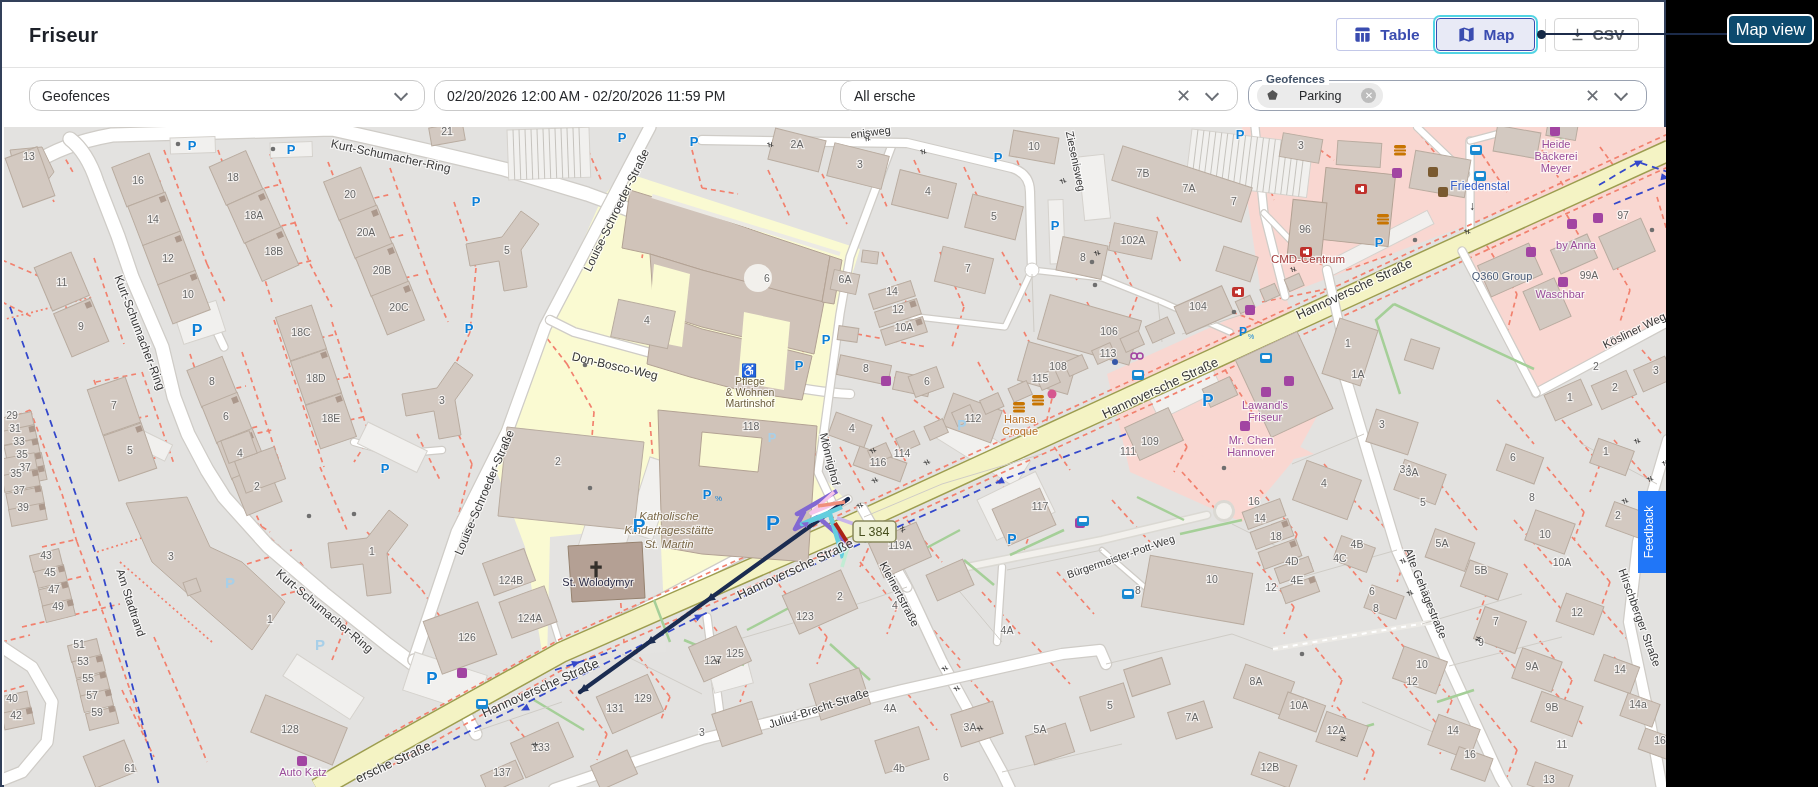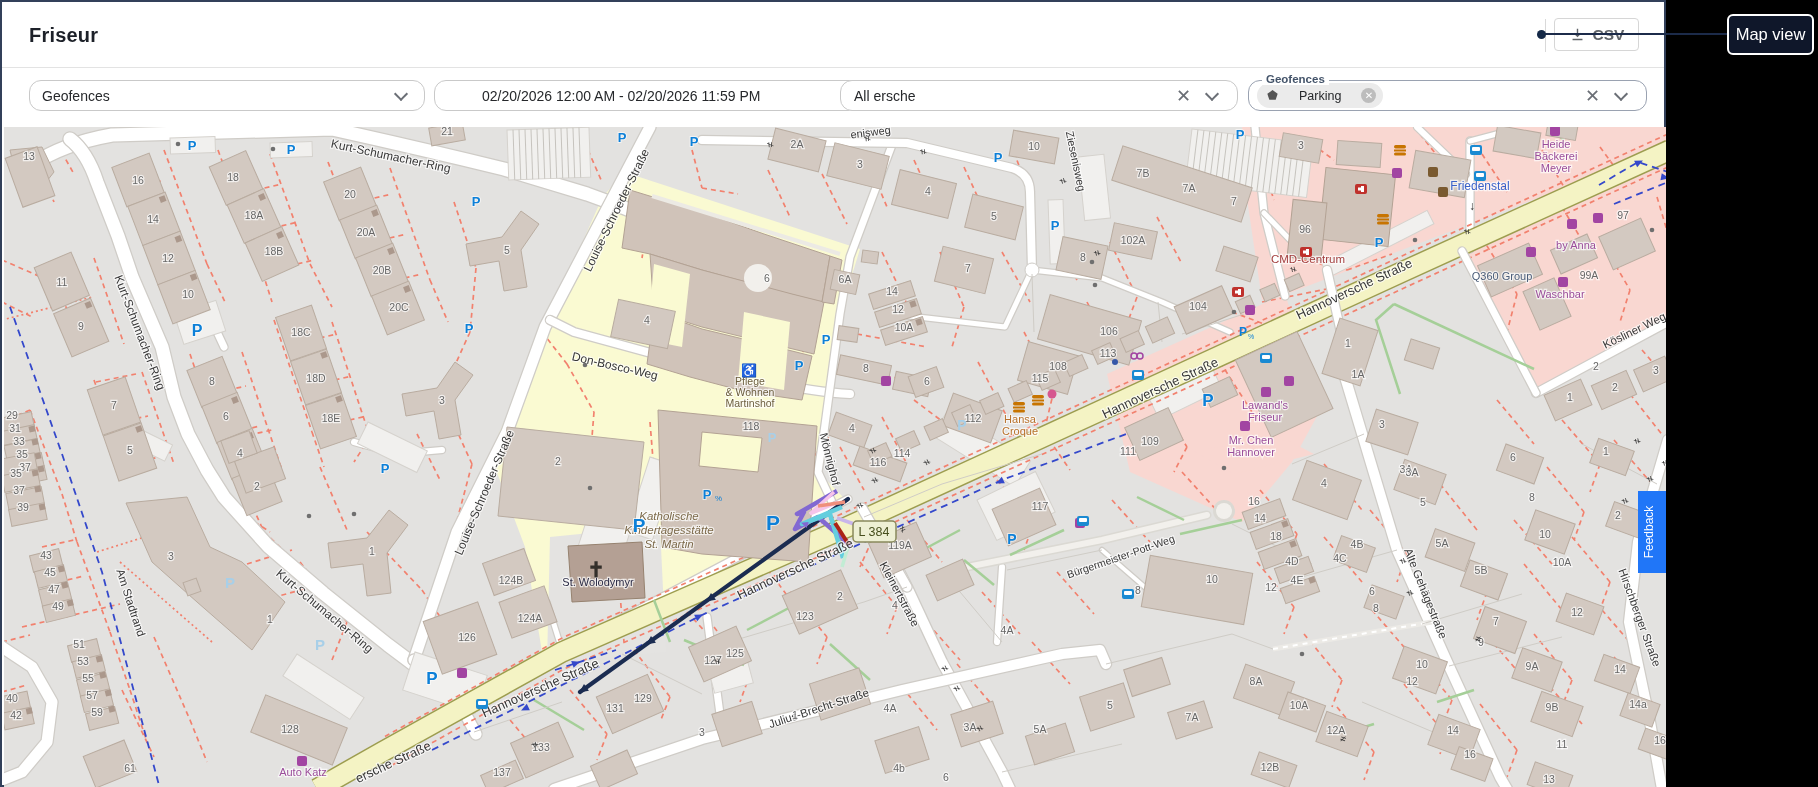--- a/index.html
+++ b/index.html
@@ -10,39 +10,47 @@
 .btn.tbl { width:100px; border-radius:4px 0 0 4px; border:1px solid #c3c8e8; border-right:none; }
 .btn.map { width:99px; background:#e8eaf6; border:1.5px solid #3a4cb0; border-radius:4px; outline:2.5px solid #52d4e4; outline-offset:1px; }
 .csv { position:absolute; top:16px; right:25px; width:85px; height:33px; border:1px solid #d6d6d6; border-radius:4px; display:flex; align-items:center; justify-content:center; color:#5f6368; font-size:15.5px; font-weight:700; background:#fff; }
 .divider { position:absolute; top:17px; right:118px; width:1px; height:33px; background:#d9d9d9; }
 .fbar { position:absolute; left:0; top:67px; width:100%; height:58px; background:#fff; }
 .sel { position:absolute; top:11px; height:31px; border:1px solid #c9c9c9; border-radius:12px; background:#fff; font-size:14px; color:#26282b; display:flex; align-items:center; }
 .chev { width:10px; height:10px; border-right:2px solid #6b6f76; border-bottom:2px solid #6b6f76; transform:rotate(45deg); margin-top:-4px; }
 .xicon { font-size:18px; color:#6b6f76; }
 .gf-label { position:absolute; left:13px; top:-8px; background:#fff; padding:0 4px; font-size:11.5px; color:#44546a; font-weight:700; }
 .chip { display:flex; align-items:center; background:#ebebeb; border-radius:13px; height:25px; padding:0 7px 0 9px; font-size:12.5px; color:#26282b; gap:20px; }
-.callout { position:absolute; left:1727px; top:14px; width:87px; height:41px; background:#0f172a; border:2px solid #fff; border-radius:6px; color:#fff; font-size:16.5px; display:flex; align-items:center; justify-content:center; }
+.callout { position:absolute; left:1727px; top:14px; width:87px; height:31px; background:#0c4a6e; border:2px solid #fff; border-radius:6px; color:#fff; font-size:16.5px; display:flex; align-items:center; justify-content:center; }
 .aline { position:absolute; left:1544px; top:33px; width:183px; height:2px; background:#1c2b4a; z-index:10; }
 .adot { position:absolute; left:1537px; top:30px; width:9px; height:9px; border-radius:50%; background:#152947; z-index:10; }
 </style></head>
 <body>
 <div class="app">
  <div class="hdr">
   <h1>Friseur</h1>
+  <div class="btns">
+   <div class="btn tbl"><svg width="19" height="19" viewBox="0 0 24 24" style="margin-right:8px">
+            <path fill="#3a4cb0" d="M3 5a2 2 0 0 1 2-2h14a2 2 0 0 1 2 2v3H3V5zm0 5h5.5v11H5a2 2 0 0 1-2-2v-9zm7.2 0h3.6v11h-3.6V10zm5.3 0H21v9a2 2 0 0 1-2 2h-3.5V10z"></path>
+          </svg>Table</div>
+   <div class="btn map"><svg width="19" height="19" viewBox="0 0 24 24" style="margin-right:8px">
+            <path fill="#3a4cb0" d="M20.5 3l-.16.03L15 5.1 9 3 3.36 4.9c-.21.07-.36.25-.36.48V20.5c0 .28.22.5.5.5l.16-.03L9 18.9l6 2.1 5.64-1.9c.21-.07.36-.25.36-.48V3.5c0-.28-.22-.5-.5-.5zM15 19l-6-2.11V5l6 2.11V19z"></path>
+          </svg>Map</div>
+  </div>
   <div class="divider"></div>
   <div class="csv"><svg width="17" height="17" viewBox="0 0 24 24" style="margin-right:7px">
           <path fill="#5f6368" d="M12 16l-5-5 1.41-1.41L11 12.17V4h2v8.17l2.59-2.58L17 11l-5 5zm-7 2h14v2H5v-2z"></path>
         </svg>CSV</div>
  </div>
  <div class="fbar">
   <div class="sel" style="left:27px; width:396px;">
         <span style="margin-left:12px;">Geofences</span>
         <div class="chev" style="position:absolute; right:18px;"></div>
       </div>
-  <div class="sel" style="left:432px; width:444px;padding-left:35px;">
+  <div class="sel" style="left:432px; width:444px;">
         <span style="margin-left:12px;">02/20/2026 12:00 AM - 02/20/2026 11:59 PM</span>
     <svg width="19" height="19" viewBox="0 0 24 24" style="position:absolute; right:13px;">
           <path fill="#757575" d="M19 4h-1V2h-2v2H8V2H6v2H5a2 2 0 0 0-2 2v14a2 2 0 0 0 2 2h14a2 2 0 0 0 2-2V6a2 2 0 0 0-2-2zm0 16H5V9h14v11zM7 12h2v2H7zm4 0h2v2h-2zm4 0h2v2h-2zm-8 4h2v2H7zm4 0h2v2h-2zm4 0h2v2h-2z"></path>
         </svg>
       </div>
   <div class="sel" style="left:838px; width:398px;">
         <span style="margin-left:13px;">All ersche</span>
         <span class="xicon" style="position:absolute; right:46px; top:4px;">✕</span>
         <div class="chev" style="position:absolute; right:20px;"></div>
       </div>

